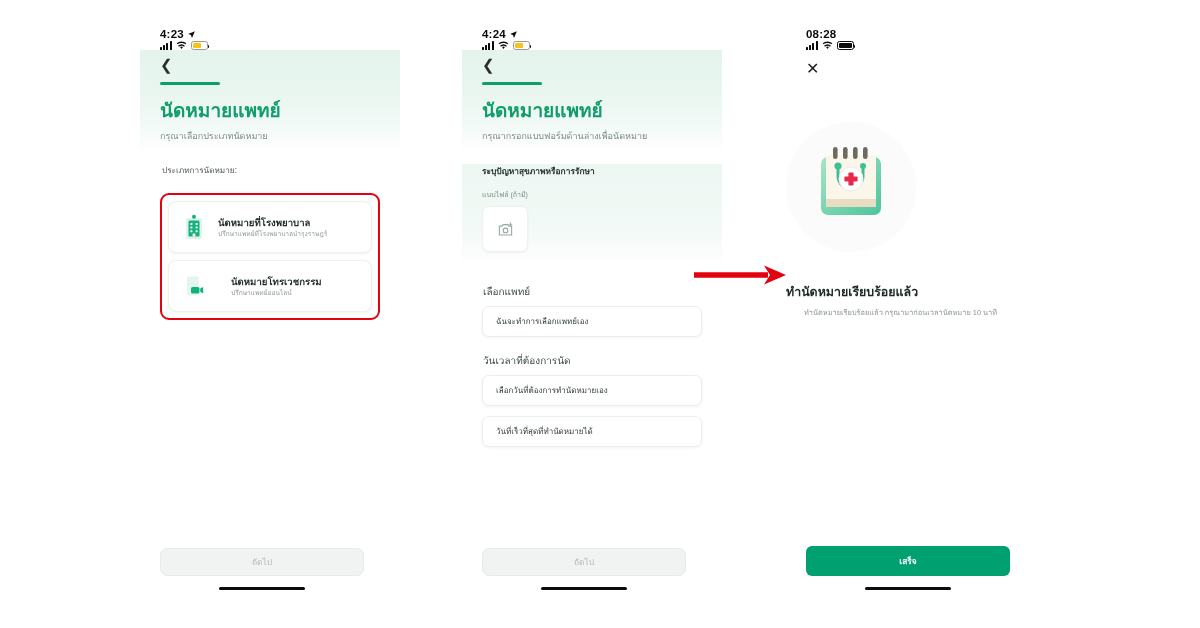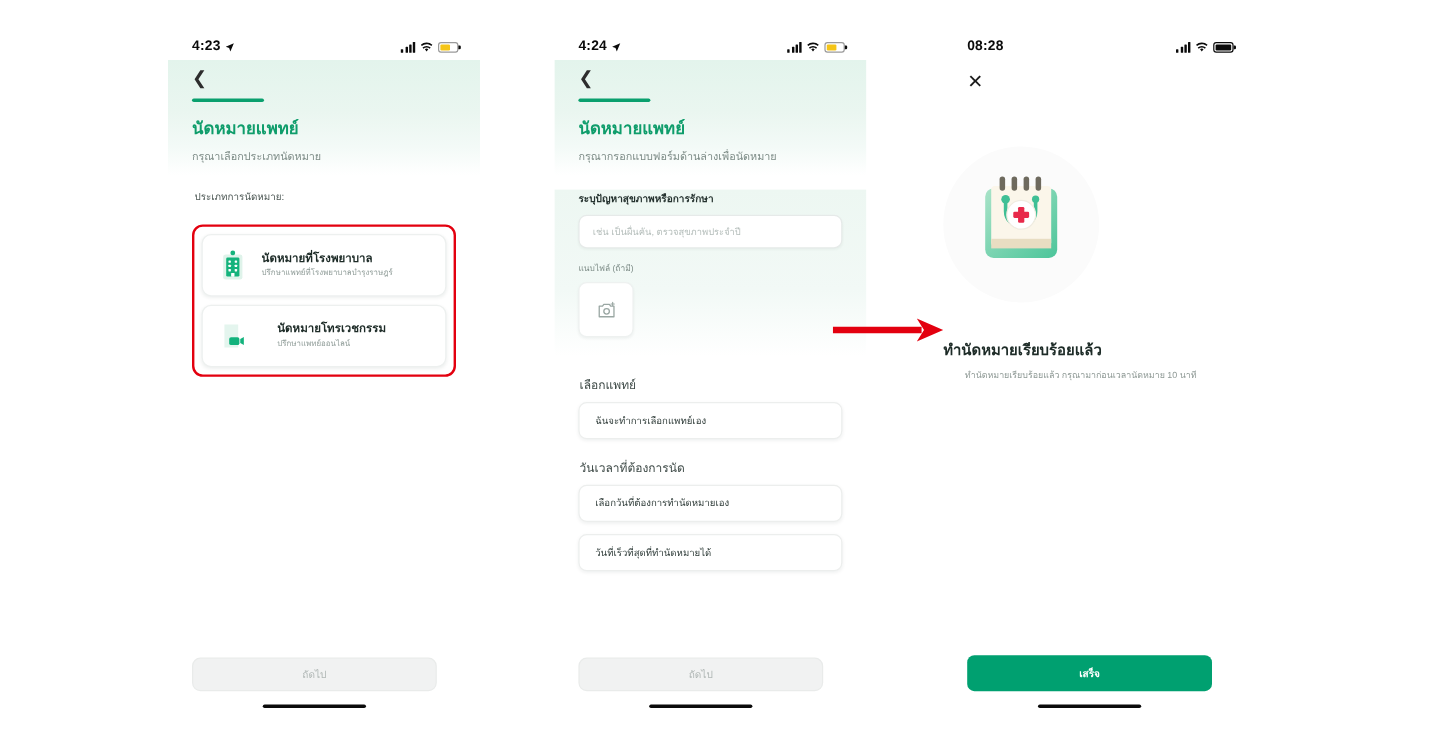--- a/index.html
+++ b/index.html
@@ -13,22 +13,22 @@
   .stage{position:relative;width:1200px;height:628px;}
 
   
   .phone{position:absolute;background:#ffffff;overflow:hidden;}
   #phone1{left:140px;top:28px;width:260px;height:572px;}
   #phone2{left:462px;top:28px;width:260px;height:572px;}
   #phone3{left:786px;top:28px;width:260px;height:572px;}
 
   
   .statusbar{
-    height:22px;display:flex;align-items:center;justify-content:space-between;
-    padding:0 18px 0 20px;box-sizing:border-box;
+    height:22px;display:flex;align-items:flex-start;justify-content:space-between;
+    padding:0 18px 0 20px;box-sizing:border-box;flex-direction:column;
   }
   .st-time{font-size:11.5px;font-weight:700;color:#0b0b0b;letter-spacing:.2px;
            display:flex;align-items:center;gap:3px;}
   .st-right{display:flex;align-items:center;gap:4px;}
   .bars{display:flex;align-items:flex-end;gap:1.2px;height:9px;}
   .bars i{display:block;width:2px;background:#0b0b0b;border-radius:.5px;}
   .bars i:nth-child(1){height:3px}
   .bars i:nth-child(2){height:5px}
   .bars i:nth-child(3){height:7px}
   .bars i:nth-child(4){height:9px}
@@ -42,21 +42,21 @@
   .batt.low{border-color:#9a9a9a;}
 
   
   .greenhead{
     background:linear-gradient(180deg,#e3f4ec 0%,#eaf6f0 45%,#f3faf7 75%,#ffffff 100%);
     padding:0 20px 10px 20px;position:relative;
   }
   .backrow{height:30px;display:flex;align-items:center;}
   .chev{font-size:15px;color:#2d2d2d;line-height:1;font-family:"DejaVu Sans",sans-serif;}
   .progress{height:3px;width:60px;background:#0aa06e;border-radius:2px;margin:2px 0 14px 0;}
-  .h-title{font-size:14px;font-weight:700;color:#0f9d6b;margin:0 0 7px 0;line-height:1.25;}
+  .h-title{font-size:19px;font-weight:700;color:#0f9d6b;margin:0 0 7px 0;line-height:1.25;}
   .h-sub{font-size:9px;color:#7b8a85;margin:0;line-height:1.4;}
 
   
   .body1{padding:12px 20px 16px 20px;}
   .sec-label{font-size:8.2px;color:#4a5552;margin:0 0 8px 2px;}
   .redbox{border:2.2px solid #e3000f;border-radius:9px;padding:6px;margin-top:16px;}
   .opt-card{
     background:#ffffff;border:1px solid #edf0ef;border-radius:8px;
     box-shadow:0 1px 3px rgba(20,40,35,.07);
     display:flex;align-items:center;gap:11px;padding:11px 12px;margin-bottom:7px;
@@ -229,21 +229,20 @@
       <div class="backrow">
         <span class="chev">❮</span>
       </div>
       <div class="progress"></div>
       <div class="h-title">นัดหมายแพทย์</div>
       <div class="h-sub">กรุณากรอกแบบฟอร์มด้านล่างเพื่อนัดหมาย</div>
     </div>
 
     <div class="form-green">
       <div class="f-label">ระบุปัญหาสุขภาพหรือการรักษา</div>
-      <div class="f-input">เช่น เป็นผื่นคัน, ตรวจสุขภาพประจำปี</div>
       <div class="attach-label">แนบไฟล์ (ถ้ามี)</div>
       <div class="attach-box">
         <svg width="17" height="15" viewBox="0 0 24 22">
           <path d="M3 6h4l1.6-2.2h6.8L17 6h4v13H3z" fill="none" stroke="#9aa7a3" stroke-width="1.6" stroke-linejoin="round"></path>
           <circle cx="12" cy="12.4" r="3.4" fill="none" stroke="#9aa7a3" stroke-width="1.6"></circle>
           <path d="M19.4 1.4v4M17.4 3.4h4" stroke="#9aa7a3" stroke-width="1.4" stroke-linecap="round"></path>
         </svg>
       </div>
     </div>
 

